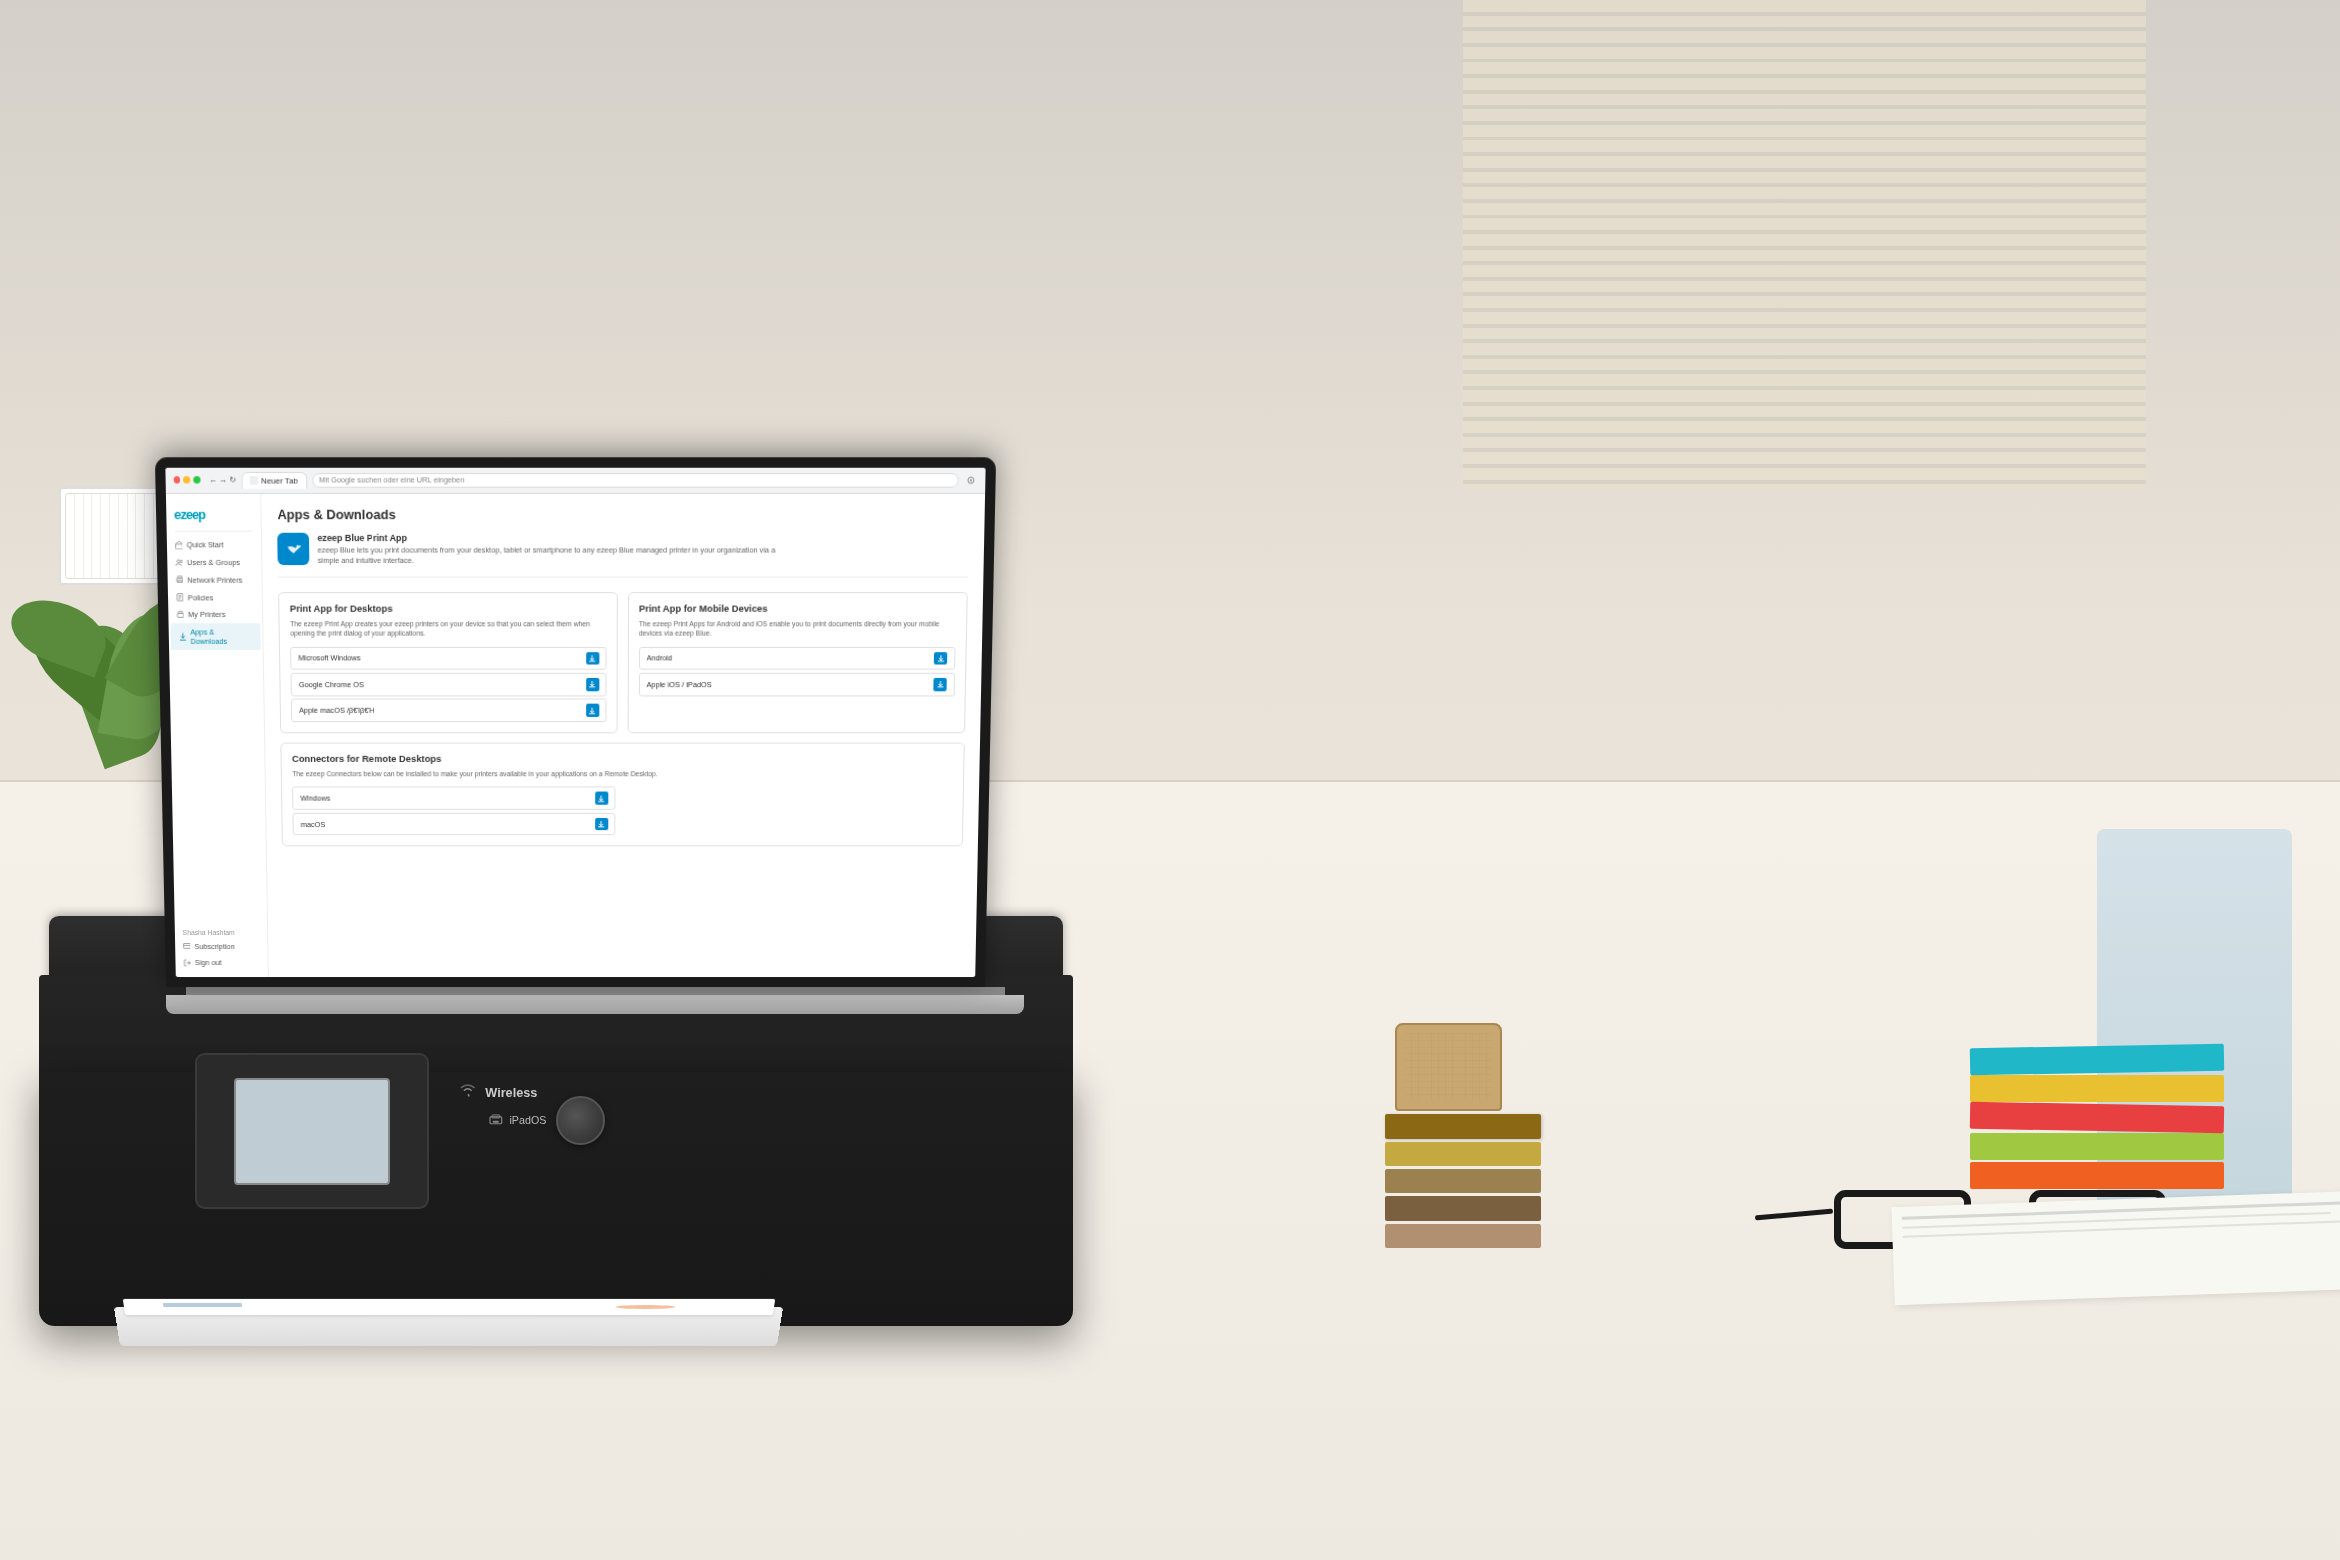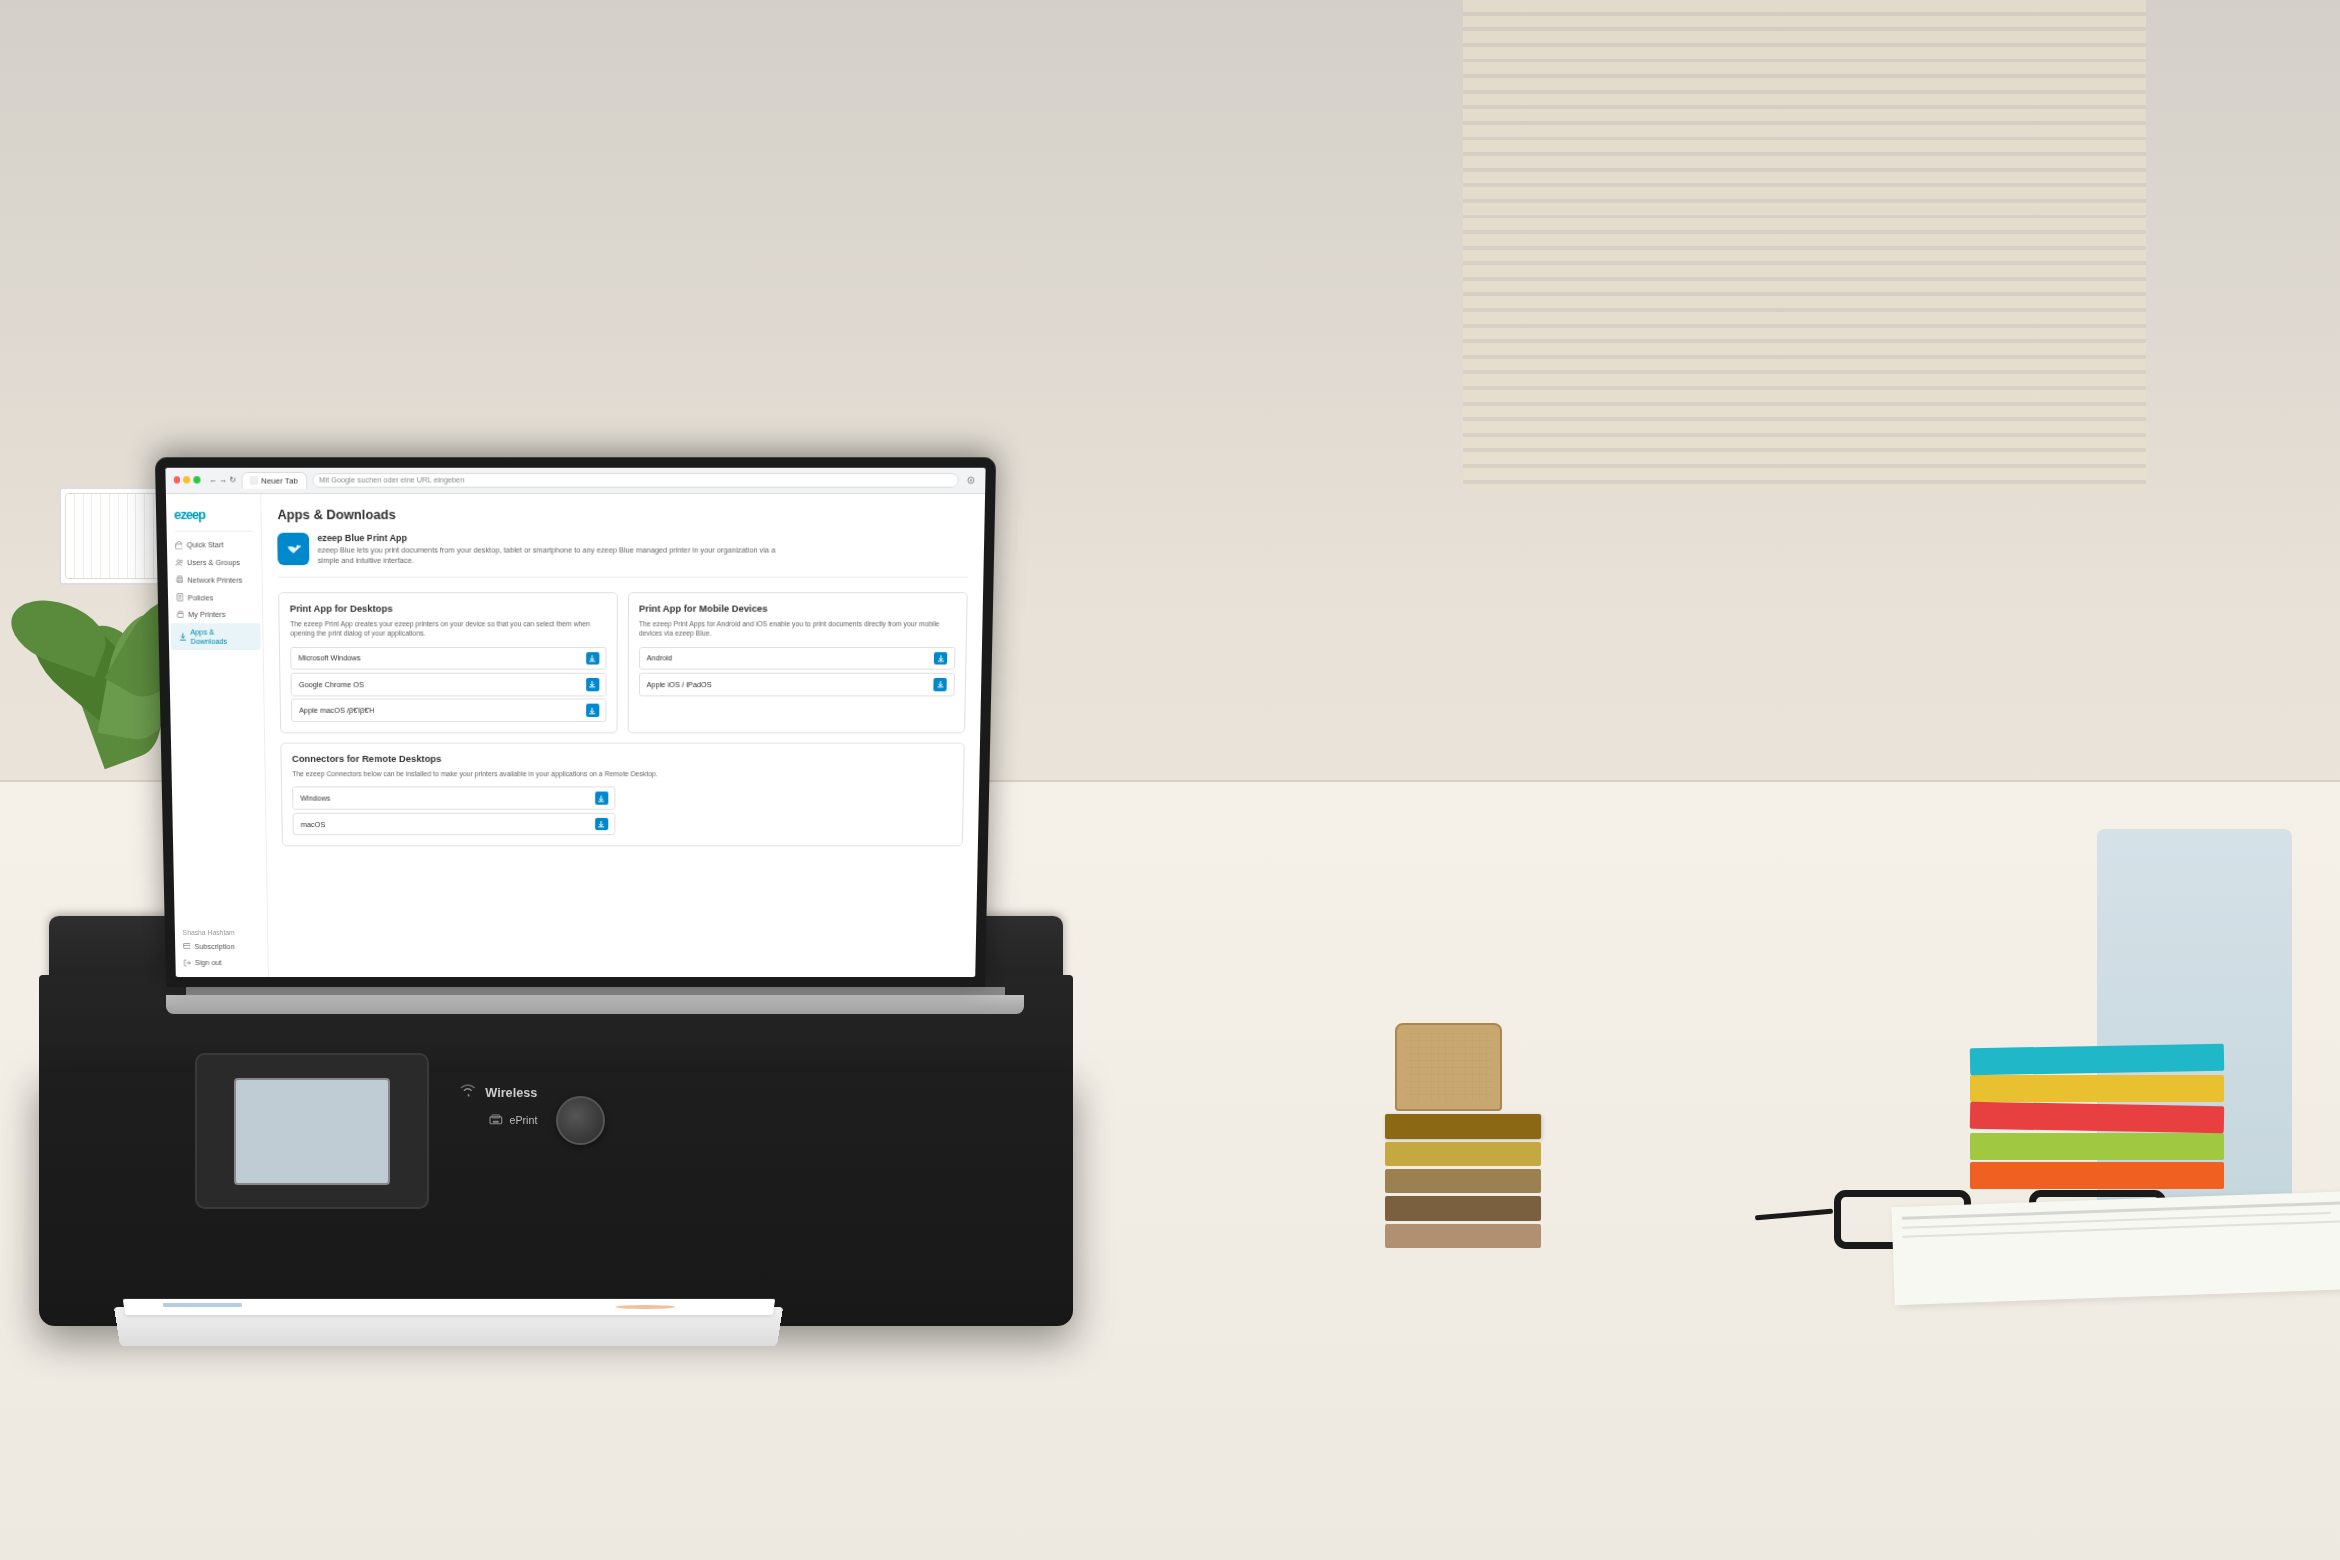--- a/index.html
+++ b/index.html
@@ -168,21 +168,21 @@
     </div>
 
     <div style="position: absolute; top: 197px; left: 449px; display: flex; align-items: center; gap: 5.9px;">
       <div style="width: 15.6px; height: 13.7px; color: #888; font-size: 9.8px; display: flex; align-items: center; justify-content: center;">
         <svg width="13.7" height="11.7" viewBox="0 0 14 12">
           <rect x="1" y="3" width="12" height="7" rx="1" fill="none" stroke="#888" stroke-width="1.2"></rect>
           <rect x="3" y="1" width="8" height="3" rx="0.5" fill="none" stroke="#888" stroke-width="1"></rect>
           <rect x="4" y="7" width="6" height="2" rx="0.5" fill="#888"></rect>
         </svg>
       </div>
-      <span style="color: #bbb; font-size: 10.7px;">ePrint</span>
+      <span style="color: #bbb; font-size: 10.7px;">iPadOS</span>
     </div>
 
     <div style="position: absolute; top: 180px; left: 517px; width: 49px; height: 49px; background: radial-gradient(circle at 40% 40%, #555, #2a2a2a); border-radius: 50%; border: 2px solid #555; box-shadow: 0 2px 5.9px rgba(0,0,0,0.4);"></div>
 
     <div style="position: absolute; bottom: -19.5px; left: 78px; width: 663px; height: 39px; background: linear-gradient(180deg, #f0f0f0, #ddd); border-radius: 3.9px; transform: perspective(293px) rotateX(-8deg);">
 
       <div style="position: absolute; top: -7.8px; left: 9.8px; width: 644px; height: 15.6px; background: white; border-radius: 2px; box-shadow: 0 1px 3.9px rgba(0,0,0,0.15);">
         <div style="position: absolute; left: 39px; top: 3.9px; width: 78px; height: 3.9px; background: #88aacc; border-radius: 1px; opacity: 0.6;"></div>
         <div style="position: absolute; right: 98px; top: 5.9px; width: 59px; height: 3.9px; background: #e88040; border-radius: 50%; opacity: 0.5;"></div>
       </div>

